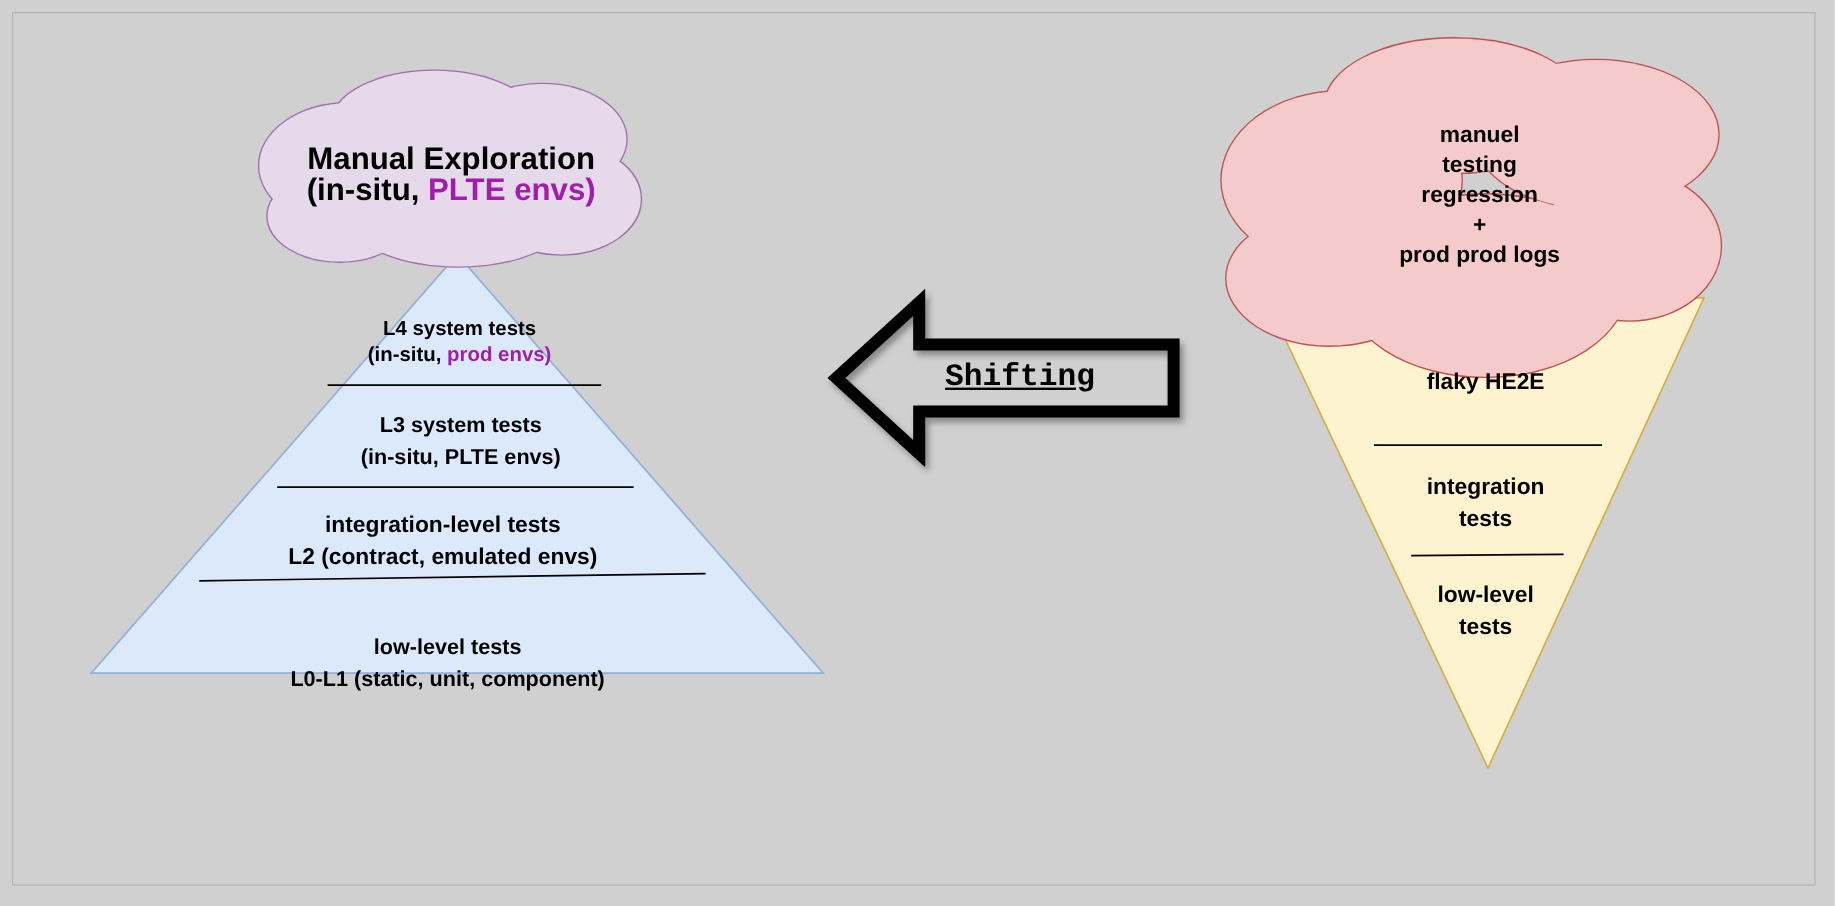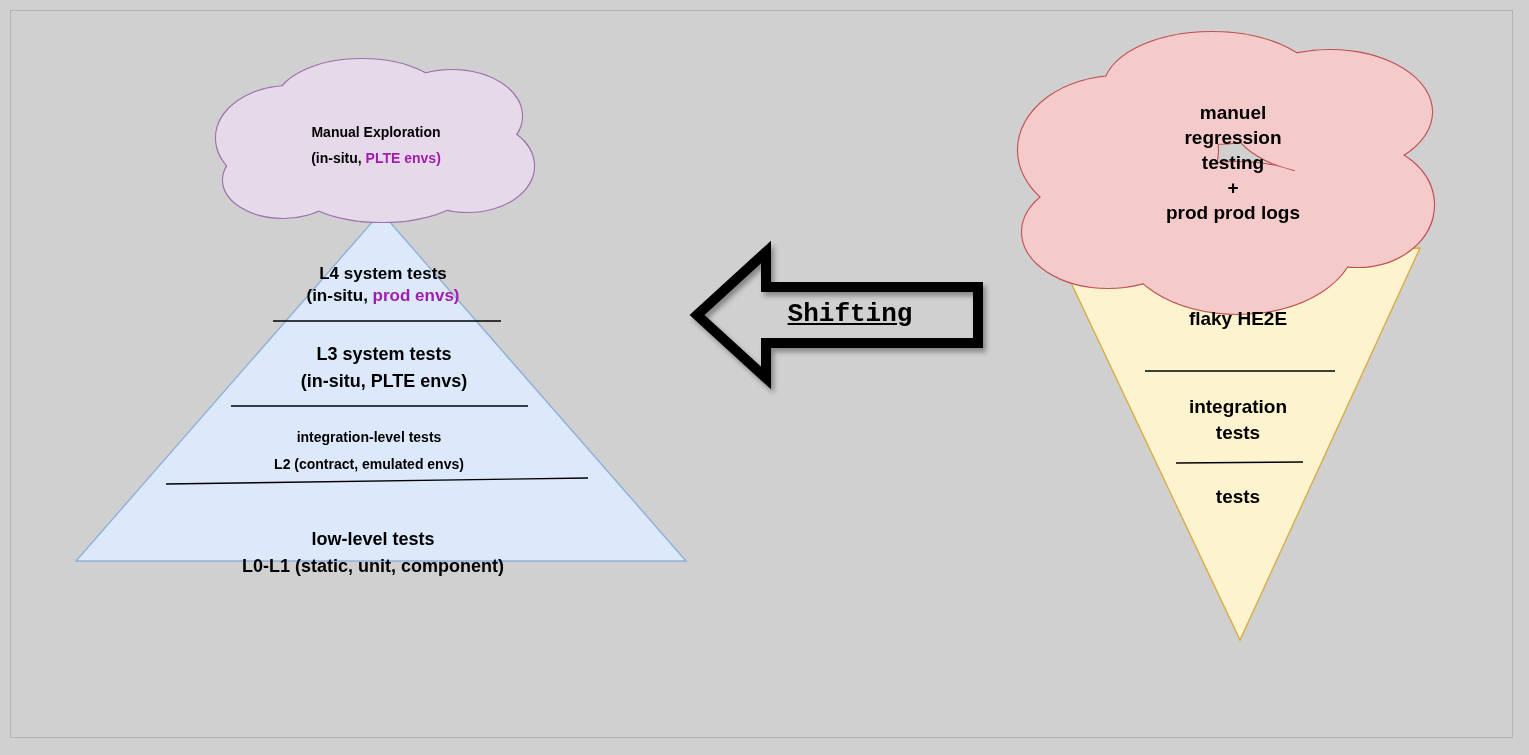--- a/index.html
+++ b/index.html
@@ -26,24 +26,24 @@
     filter:drop-shadow(3px 4px 2.5px rgba(0,0,0,0.35));
   }
   .txt {
     position:absolute;
     font-weight:bold;
     color:#000;
     text-align:center;
     white-space:nowrap;
   }
   .gray { color:#a21caf; }
-  #left-cloud-text  { left:226px; top:119px; width:300px; font-size:14px; line-height:26px; }
+  #left-cloud-text  { left:226px; top:119px; width:300px; font-size:26px; line-height:26px; }
   #layer-l4         { left:283px; top:263px; width:200px; font-size:17px; line-height:22px; }
   #layer-l3         { left:284px; top:341px; width:200px; font-size:18px; line-height:27px; }
-  #layer-l2         { left:219px; top:424px; width:300px; font-size:14px; line-height:27px; }
+  #layer-l2         { left:219px; top:424px; width:300px; font-size:19px; line-height:27px; }
   #layer-l0l1       { left:223px; top:526px; width:300px; font-size:18px; line-height:27px; }
   #arrow-label {
     left:760px; top:299px; width:180px;
     font-size:26px;
     font-family:"Liberation Mono","DejaVu Sans Mono",monospace;
     font-weight:bold;
     text-decoration:underline;
   }
   #right-cloud-text { left:1083px; top:100px; width:300px; font-size:19px; line-height:25px; }
   #cone-section-1   { left:1088px; top:306px; width:300px; font-size:19px; line-height:25px; }
@@ -117,27 +117,28 @@
   </div>
   <div class="txt" id="layer-l0l1">
     <div>low-level tests</div>
     <div>L0-L1 (static, unit, component)</div>
   </div>
 
   <div class="txt" id="arrow-label">Shifting</div>
 
   <div class="txt" id="right-cloud-text">
     <div>manuel</div>
+    <div>testing</div>
     <div>regression</div>
-    <div>testing</div>
     <div>+</div>
     <div>prod prod logs</div>
   </div>
 
   <div class="txt" id="cone-section-1">flaky HE2E</div>
   <div class="txt" id="cone-section-2">
     <div>integration</div>
     <div>tests</div>
   </div>
   <div class="txt" id="cone-section-3">
+    <div>low-level</div>
     <div>tests</div>
   </div>
 </div>
 
 </body></html>

